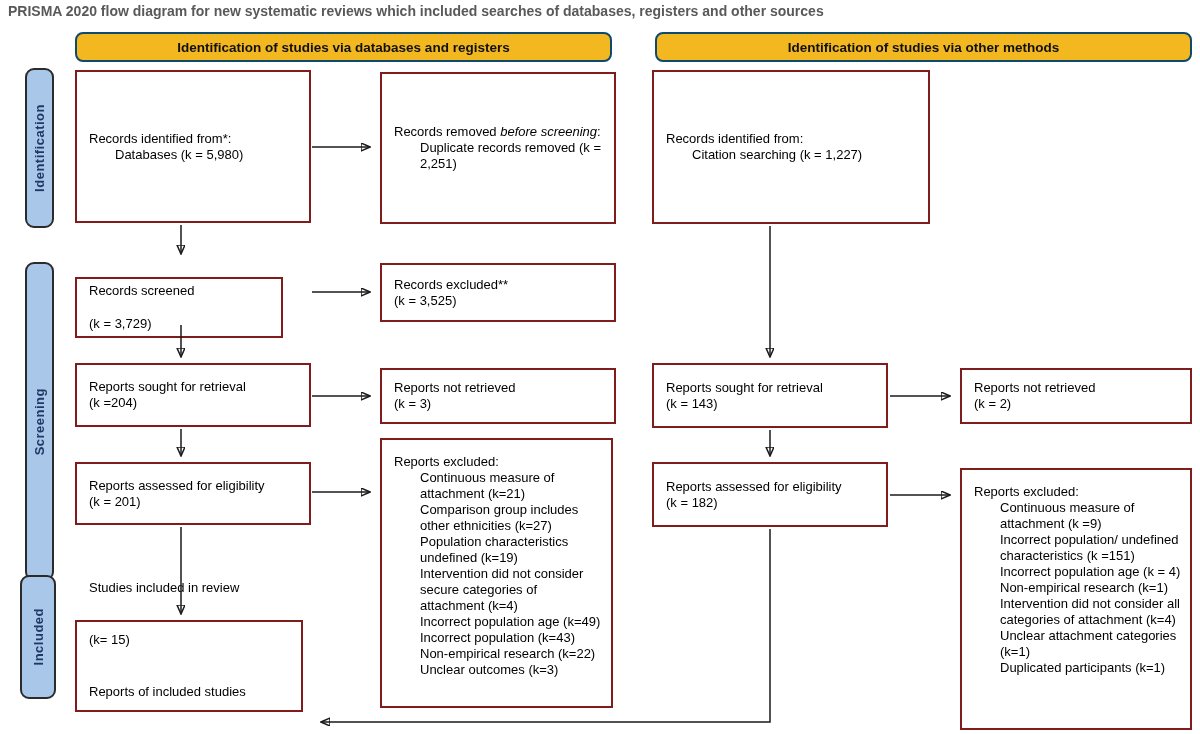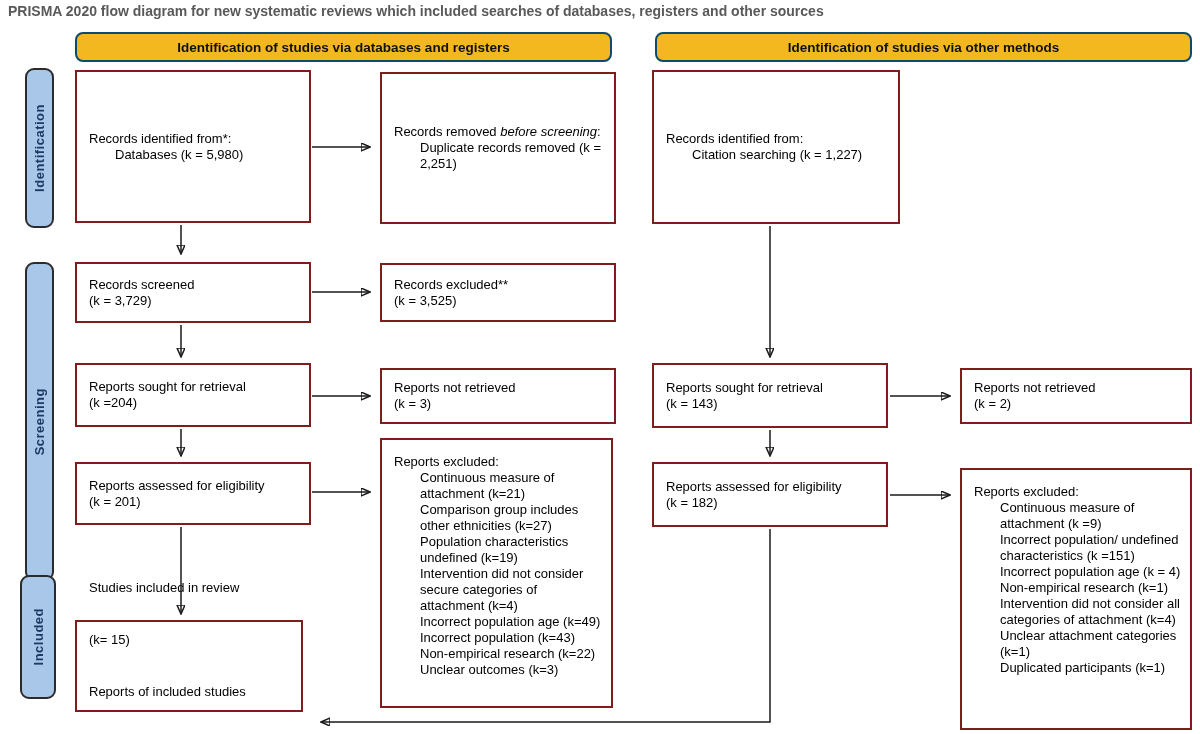--- a/index.html
+++ b/index.html
@@ -56,21 +56,21 @@
   </div>
   <div class="stage-bar" style="left:20px;top:575px;width:36px;height:124px;z-index:2;">
     <span class="stage-label">Included</span>
   </div>
 
   <div class="node" style="left:75px;top:70px;width:236px;height:153px;">
     <div>Records identified from*:</div>
     <div class="indent">Databases (k = 5,980)</div>
   </div>
 
-  <div class="node" style="left:75px;top:262px;width:236px;height:61px;">
+  <div class="node" style="left:75px;top:277px;width:208px;height:61px;justify-content:space-between;">
     <div>Records screened</div>
     <div>(k = 3,729)</div>
   </div>
 
   <div class="node" style="left:75px;top:363px;width:236px;height:64px;">
     <div>Reports sought for retrieval</div>
     <div>(k =204)</div>
   </div>
 
   <div class="node" style="left:75px;top:462px;width:236px;height:63px;">
@@ -105,21 +105,21 @@
     <div class="item">Continuous measure of attachment (k=21)</div>
     <div class="item">Comparison group includes other ethnicities (k=27)</div>
     <div class="item">Population characteristics undefined (k=19)</div>
     <div class="item">Intervention did not consider secure categories of attachment (k=4)</div>
     <div class="item">Incorrect population age (k=49)</div>
     <div class="item">Incorrect population (k=43)</div>
     <div class="item">Non-empirical research (k=22)</div>
     <div class="item">Unclear outcomes (k=3)</div>
   </div>
 
-  <div class="node" style="left:652px;top:70px;width:248px;height:154px;">
+  <div class="node" style="left:652px;top:70px;width:278px;height:154px;">
     <div>Records identified from:</div>
     <div class="indent">Citation searching (k = 1,227)</div>
   </div>
 
   <div class="node" style="left:652px;top:363px;width:236px;height:65px;">
     <div>Reports sought for retrieval</div>
     <div>(k = 143)</div>
   </div>
 
   <div class="node" style="left:652px;top:462px;width:236px;height:65px;">

